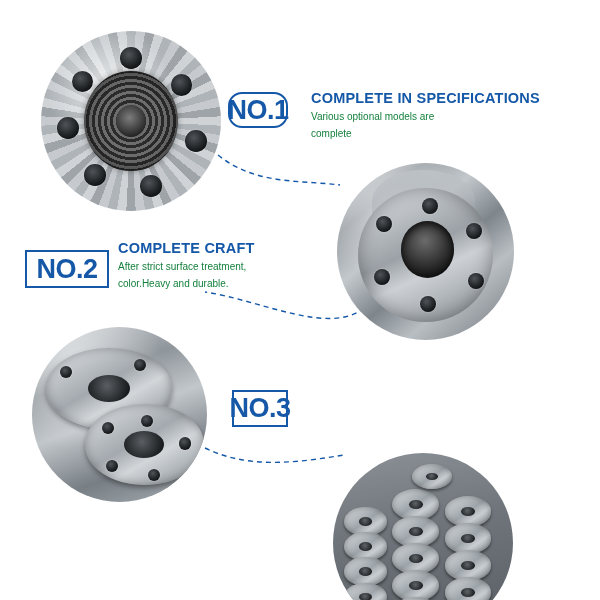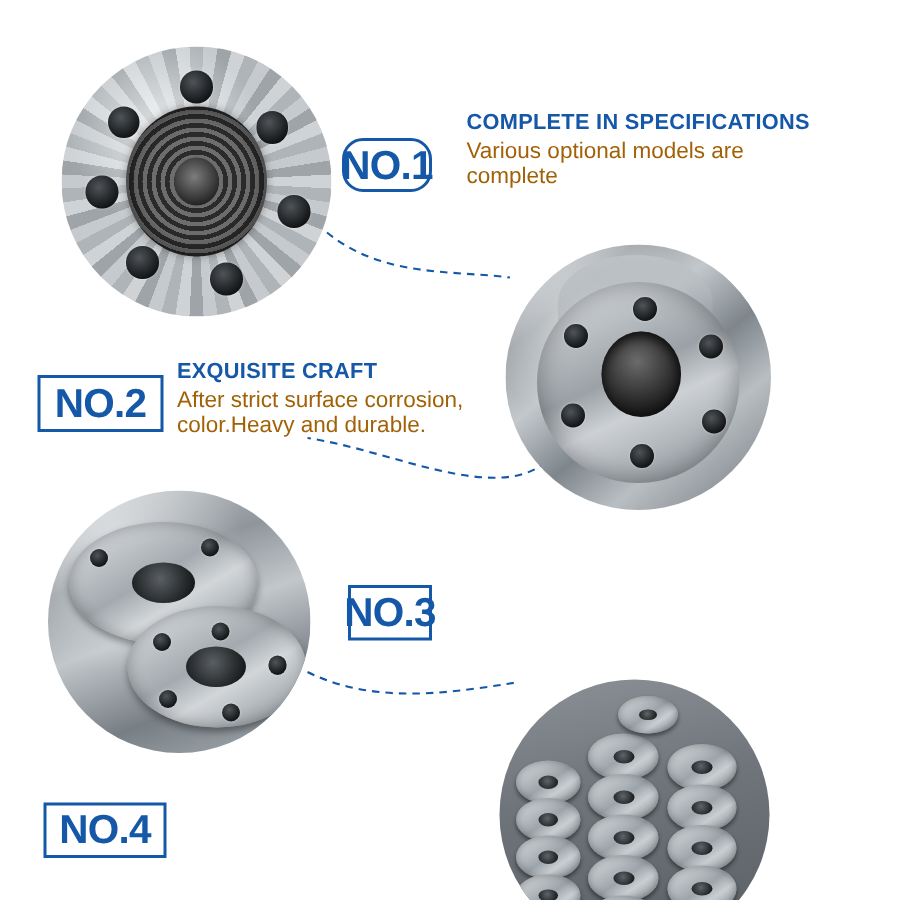--- a/index.html
+++ b/index.html
@@ -166,22 +166,22 @@
   }
   .block .title {
     color: #1558a8;
     font-size: 14.5px;
     font-weight: bold;
     letter-spacing: 0.2px;
     white-space: nowrap;
     margin-bottom: 2px;
   }
   .block .body {
-    color: #a16207;
-    font-size: 15px;
+    color: #15803d;
+    font-size: 10px;
     line-height: 17px;
     white-space: pre-line;
   }
 </style>
 </head>
 <body>
 
 <div id="infographic">
 
   <svg class="connector-layer" viewBox="0 0 600 600">
@@ -198,21 +198,21 @@
       <div class="bolt" style="left:72%; top:24%; width:12%; height:12%;"></div>
       <div class="bolt" style="left:80%; top:55%; width:12%; height:12%;"></div>
       <div class="bolt" style="left:55%; top:80%; width:12%; height:12%;"></div>
       <div class="bolt" style="left:24%; top:74%; width:12%; height:12%;"></div>
       <div class="bolt" style="left:9%; top:48%; width:12%; height:12%;"></div>
     </div>
   </div>
 
   <div class="badge" style="left:228px; top:92px; width:60px; height:36px;border-radius:14px;">NO.1</div>
 
-  <div class="block" style="left:311px; top:74px; width:250px;">
+  <div class="block" style="left:311px; top:90px; width:250px;">
     <div class="title">COMPLETE IN SPECIFICATIONS</div>
     <div class="body">Various optional models are
 complete</div>
   </div>
 
   <div class="photo flange2" style="left:337px; top:163px; width:177px; height:177px;">
     <div class="inner">
       <div class="neck"></div>
       <div class="face"></div>
       <div class="bore"></div>
@@ -221,22 +221,22 @@
       <div class="bolt" style="left:73%; top:34%; width:9%; height:9%;"></div>
       <div class="bolt" style="left:74%; top:62%; width:9%; height:9%;"></div>
       <div class="bolt" style="left:47%; top:75%; width:9%; height:9%;"></div>
       <div class="bolt" style="left:21%; top:60%; width:9%; height:9%;"></div>
     </div>
   </div>
 
   <div class="badge" style="left:25px; top:250px; width:84px; height:38px;">NO.2</div>
 
   <div class="block" style="left:118px; top:240px; width:230px;">
-    <div class="title">EXQUISITE CRAFT</div>
-    <div class="body">After strict surface corrosion,
+    <div class="title">COMPLETE CRAFT</div>
+    <div class="body">After strict surface treatment,
 color.Heavy and durable.</div>
   </div>
 
   <div class="photo flange3" style="left:32px; top:327px; width:175px; height:175px;">
     <div class="inner">
       <div class="disc" style="left:8%; top:12%; width:72%; height:46%;"></div>
       <div class="disc" style="left:30%; top:44%; width:68%; height:46%;">
       </div>
       <div class="bolt" style="left:40%; top:54%; width:7%; height:7%;"></div>
       <div class="bolt" style="left:62%; top:50%; width:7%; height:7%;"></div>
@@ -263,16 +263,15 @@
       <div class="stack" style="left:33%; top:65%; width:26%; height:17%;"></div>
       <div class="stack" style="left:33%; top:80%; width:26%; height:17%;"></div>
       <div class="stack" style="left:62%; top:24%; width:26%; height:17%;"></div>
       <div class="stack" style="left:62%; top:39%; width:26%; height:17%;"></div>
       <div class="stack" style="left:62%; top:54%; width:26%; height:17%;"></div>
       <div class="stack" style="left:62%; top:69%; width:26%; height:17%;"></div>
       <div class="stack" style="left:44%; top:6%;  width:22%; height:14%;"></div>
     </div>
   </div>
 
-  <div class="badge" style="left:29px; top:535px; width:82px; height:37px;">NO.4</div>
 
 
 </div>
 
 </body></html>

